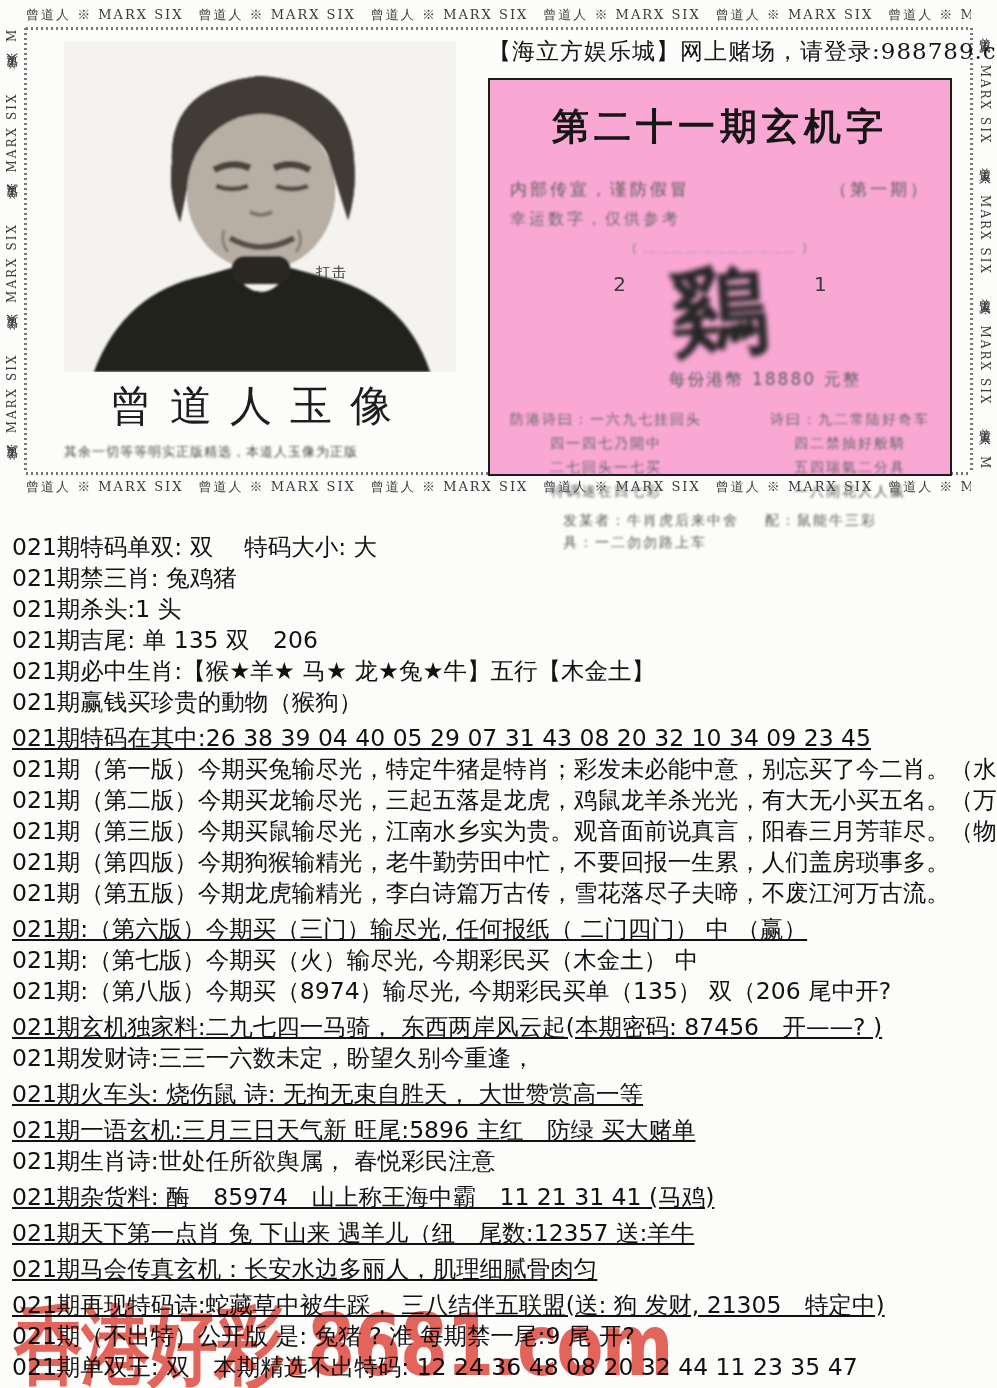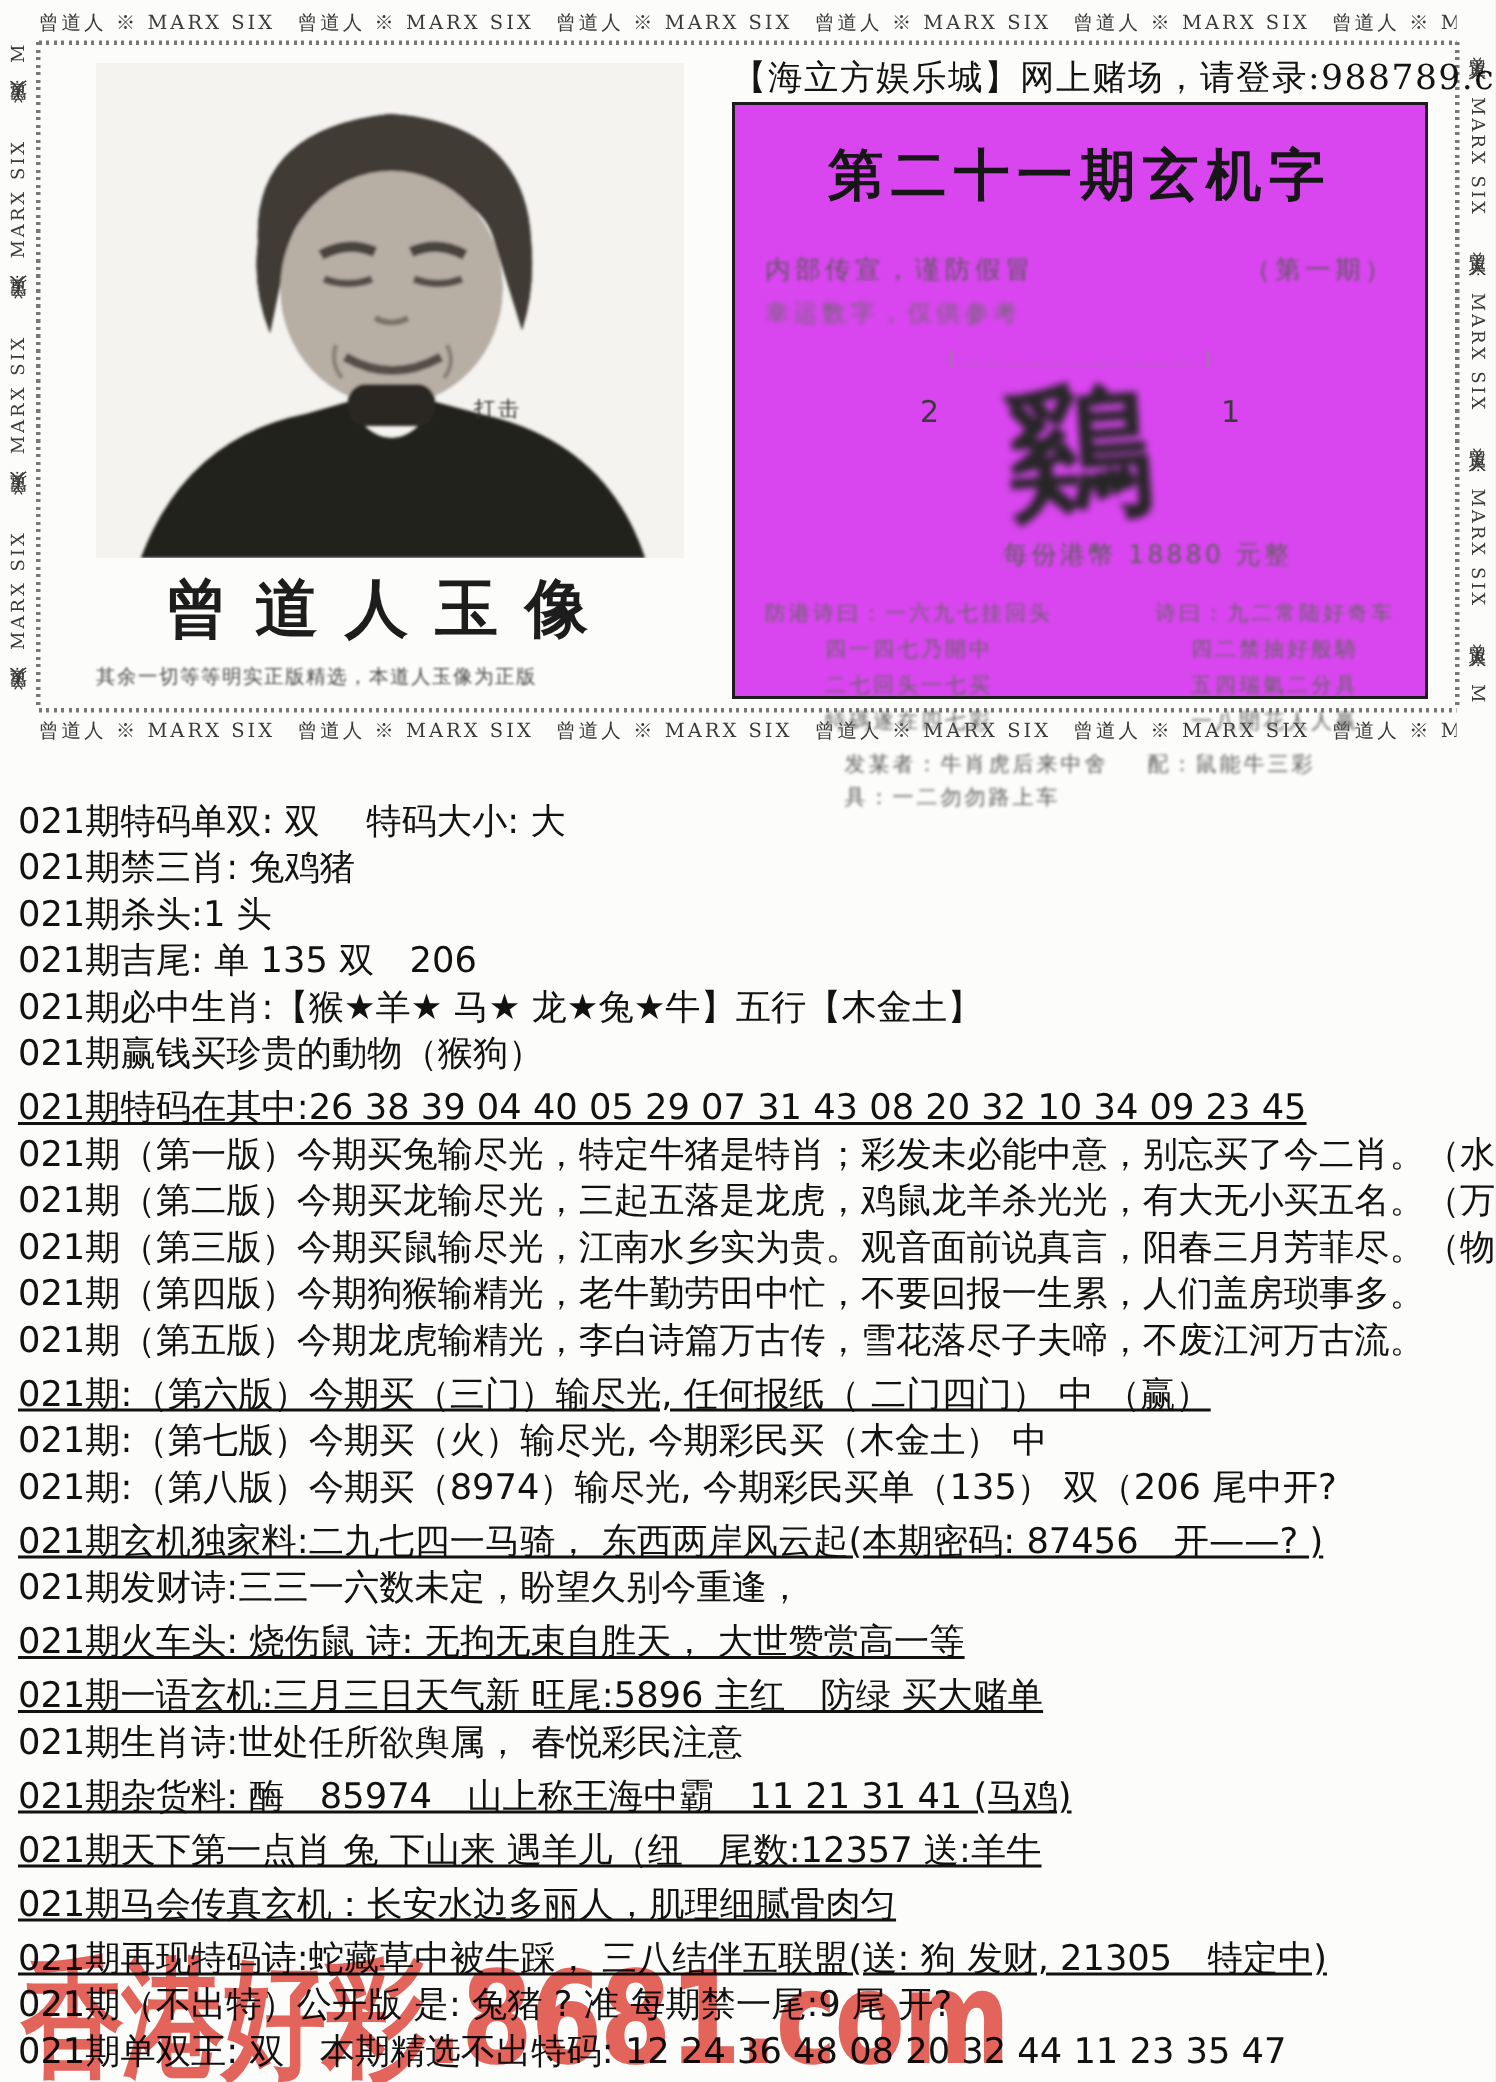--- a/index.html
+++ b/index.html
@@ -24,30 +24,30 @@
   .zigzag-v{position:absolute;top:28px;height:442px;width:3px;
       background:repeating-linear-gradient(0deg,#777 0 2px,transparent 2px 5px);filter:blur(.3px);}
   .zigzag-v.zv-left{left:24px;}
   .zigzag-v.zv-right{right:24px;}
   
   .portrait{position:absolute;left:64px;top:42px;width:392px;}
   .photo{position:relative;width:392px;height:330px;}
   .photo svg{display:block;}
   .photo-note{position:absolute;left:252px;top:222px;font-size:14px;color:#333;
       filter:blur(.6px);letter-spacing:2px;}
-  .caption{margin-top:6px;text-align:center;font-family:"DejaVu Serif",serif;font-weight:bold;
+  .caption{margin-top:6px;text-align:center;font-family:"DejaVu Serif",serif;font-weight:normal;
       font-size:42px;letter-spacing:18px;color:#1d1d1d;filter:blur(.5px);}
   .notes{margin-top:8px;font-size:13px;line-height:19px;color:#4a4a4a;filter:blur(.8px);
       letter-spacing:1px;white-space:nowrap;}
   
   .panel{position:absolute;left:488px;top:36px;width:464px;}
   .masthead{font-family:"DejaVu Serif",serif;font-weight:normal;font-size:23px;color:#141414;
       text-align:center;letter-spacing:1px;white-space:nowrap;}
-  .panel-box{margin-top:1px;border:2px solid #1c1c1c;height:398px;padding:8px 20px;
-      box-sizing:border-box;position:relative;background:#d946ef;}
+  .panel-box{margin-top:11px;border:2px solid #1c1c1c;height:398px;padding:8px 20px;
+      box-sizing:border-box;position:relative;background:#f9a8d4;}
   .panel-title{margin-top:14px;text-align:center;font-weight:bold;font-size:37px;
       letter-spacing:5px;color:#161616;filter:blur(.3px);white-space:nowrap;}
   .sub-row{display:flex;justify-content:space-between;margin-top:26px;font-size:17px;
       color:#5a5a5a;filter:blur(1.1px);letter-spacing:3px;}
   .luck-line{margin-top:8px;font-size:16px;color:#6a6a6a;filter:blur(1.3px);letter-spacing:3px;}
   .scribble{margin-top:10px;text-align:center;font-size:13px;color:#8a8a8a;filter:blur(1px);
       letter-spacing:1px;}
   .glyph-row{display:flex;align-items:center;justify-content:center;gap:46px;margin-top:0px;height:110px;}
   .glyph-num{font-size:20px;color:#3a3a3a;filter:blur(.5px);align-self:flex-start;margin-top:14px;}
   .big-glyph{font-size:96px;font-weight:bold;color:#262626;filter:blur(2.6px);

